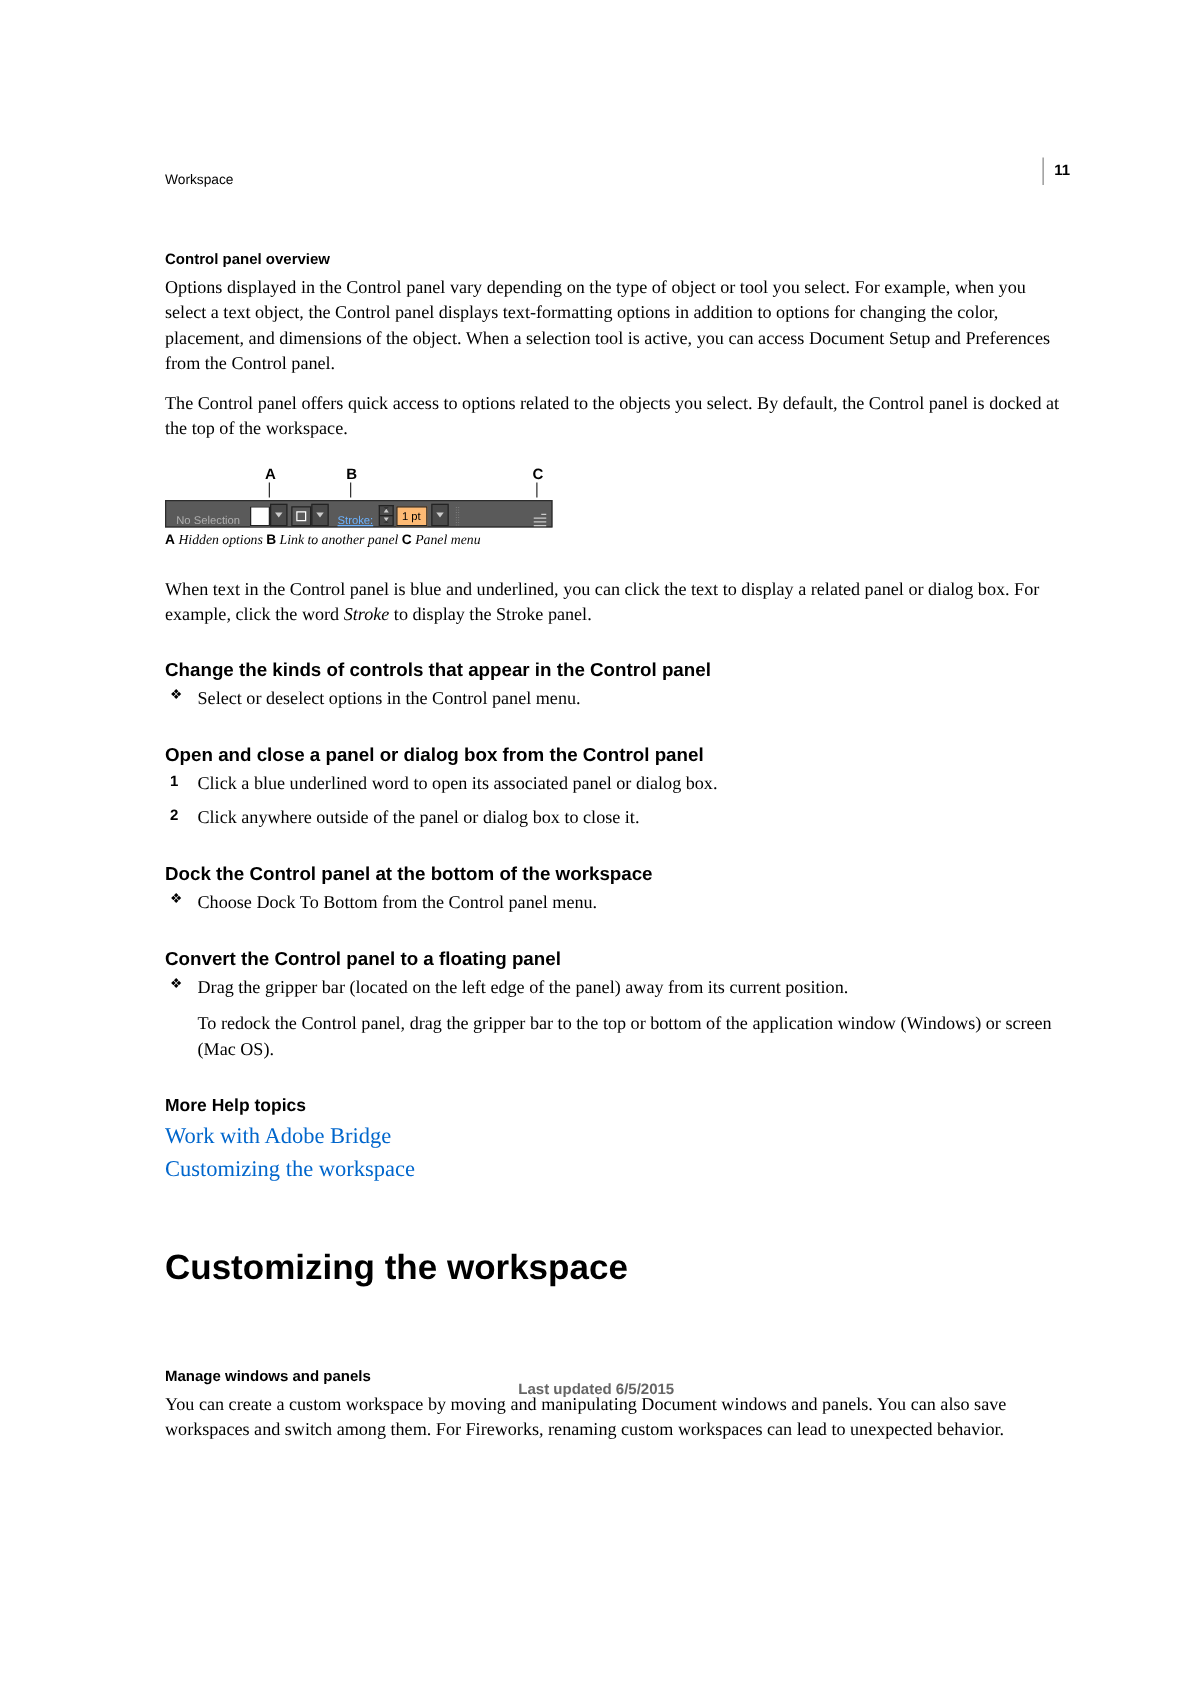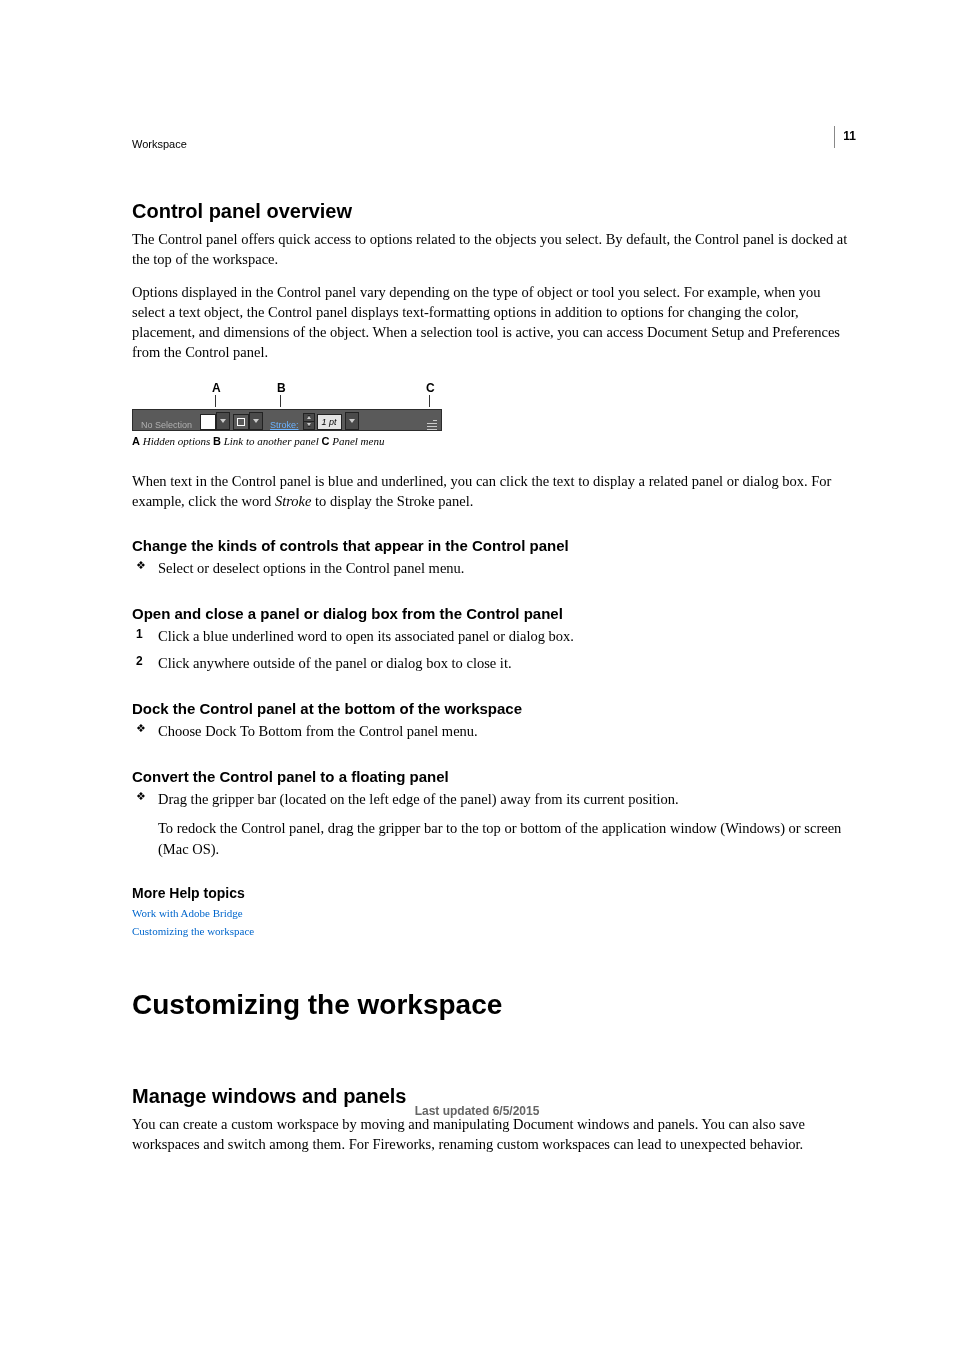--- a/index.html
+++ b/index.html
@@ -30,21 +30,21 @@
   }
   .header-label {
     font-family: "Myriad Pro", "Segoe UI", Arial, sans-serif;
     font-weight: 400;
     font-size: 11px;
     margin-bottom: 50px;
   }
   h2.section {
     font-family: "Myriad Pro", "Segoe UI", Arial, sans-serif;
     font-weight: 700;
-    font-size: 20px;
+    font-size: 12px;
     margin: 0 0 6px 0;
     color: #000;
   }
   h1.chapter {
     font-family: "Myriad Pro", "Segoe UI", Arial, sans-serif;
     font-weight: 700;
     font-size: 28px;
     margin: 52px 0 64px 0;
     color: #000;
   }
@@ -90,21 +90,21 @@
   ol.num li::before {
     counter-increment: step;
     content: counter(step);
     position: absolute;
     margin-left: -22px;
     font-family: "Myriad Pro", Arial, sans-serif;
     font-weight: 700;
     font-size: 12px;
   }
   .sub-p { margin-left: 26px; margin-top: 4px; }
-  a.link { color: #0066cc; text-decoration: none; font-size: 11px; display: block; margin-bottom: 6px;}
+  a.link { color: #0066cc; text-decoration: none; font-size: 18px; display: block; margin-bottom: 6px;}
   .footer {
     position: absolute;
     bottom: 84px;
     left: 0; right: 0;
     text-align: center;
     font-family: "Myriad Pro", Arial, sans-serif;
     font-weight: 600;
     font-size: 12px;
     color: #666;
   }
@@ -134,37 +134,37 @@
   .cp-dd {
     width:12px; height:16px; background:#4a4a4a; border:1px solid #222;
     display:flex; align-items:center; justify-content:center; margin-right:3px;
   }
   .cp-tri { width:0;height:0;border-left:3px solid transparent;border-right:3px solid transparent;border-top:4px solid #ccc; }
   .cp-link { color:#6cb3ff; text-decoration:underline; padding:0 4px; }
   .cp-step { display:flex; flex-direction:column; margin-right:2px; }
   .cp-step div{ width:10px;height:7px;background:#4a4a4a;border:1px solid #222;display:flex;align-items:center;justify-content:center;}
   .cp-step .up{border-bottom:none;} .cp-step .tri-u{width:0;height:0;border-left:2px solid transparent;border-right:2px solid transparent;border-bottom:3px solid #ccc;}
   .cp-step .tri-d{width:0;height:0;border-left:2px solid transparent;border-right:2px solid transparent;border-top:3px solid #ccc;}
-  .cp-val { background:#e5e5e5;color:#000;height:14px;line-height:14px;padding:0 4px;border:1px solid #222; margin-right:3px;font-style:italic;}
+  .cp-val { background:#fdba74;color:#000;height:14px;line-height:14px;padding:0 4px;border:1px solid #222; margin-right:3px;}
   .cp-sep { width:4px;height:16px;background-image:radial-gradient(#888 0.5px,transparent 0.5px);background-size:2px 2px;margin:0 2px;}
   .cp-menuicon { width:16px;display:flex;flex-direction:column;align-items:flex-end;gap:2px;padding-right:4px;}
   .cp-menuicon span{height:1px;background:#ccc;}
   .cp-menuicon span:nth-child(1){width:4px;} .cp-menuicon span:nth-child(2){width:10px;} .cp-menuicon span:nth-child(3){width:10px;} .cp-menuicon span:nth-child(4){width:10px;}
   .gap-after { margin-bottom: 24px; }
 </style>
 </head>
 <body>
 
 <div class="page">
   <div class="page-num-bar">11</div>
   <div class="header-label">Workspace</div>
 
   <h2 class="section">Control panel overview</h2>
+  <p>Options displayed in the Control panel vary depending on the type of object or tool you select. For example, when you select a text object, the Control panel displays text-formatting options in addition to options for changing the color, placement, and dimensions of the object. When a selection tool is active, you can access Document Setup and Preferences from the Control panel.</p>
   <p>The Control panel offers quick access to options related to the objects you select. By default, the Control panel is docked at the top of the workspace.</p>
-  <p>Options displayed in the Control panel vary depending on the type of object or tool you select. For example, when you select a text object, the Control panel displays text-formatting options in addition to options for changing the color, placement, and dimensions of the object. When a selection tool is active, you can access Document Setup and Preferences from the Control panel.</p>
 
   <div class="figure-wrap">
     <div class="callouts">
       <span class="lbl" style="left:80px">A</span>
       <span class="lbl" style="left:145px">B</span>
       <span class="lbl" style="left:294px">C</span>
       <div class="tick" style="left:83px"></div>
       <div class="tick" style="left:148px"></div>
       <div class="tick" style="left:297px"></div>
     </div>

